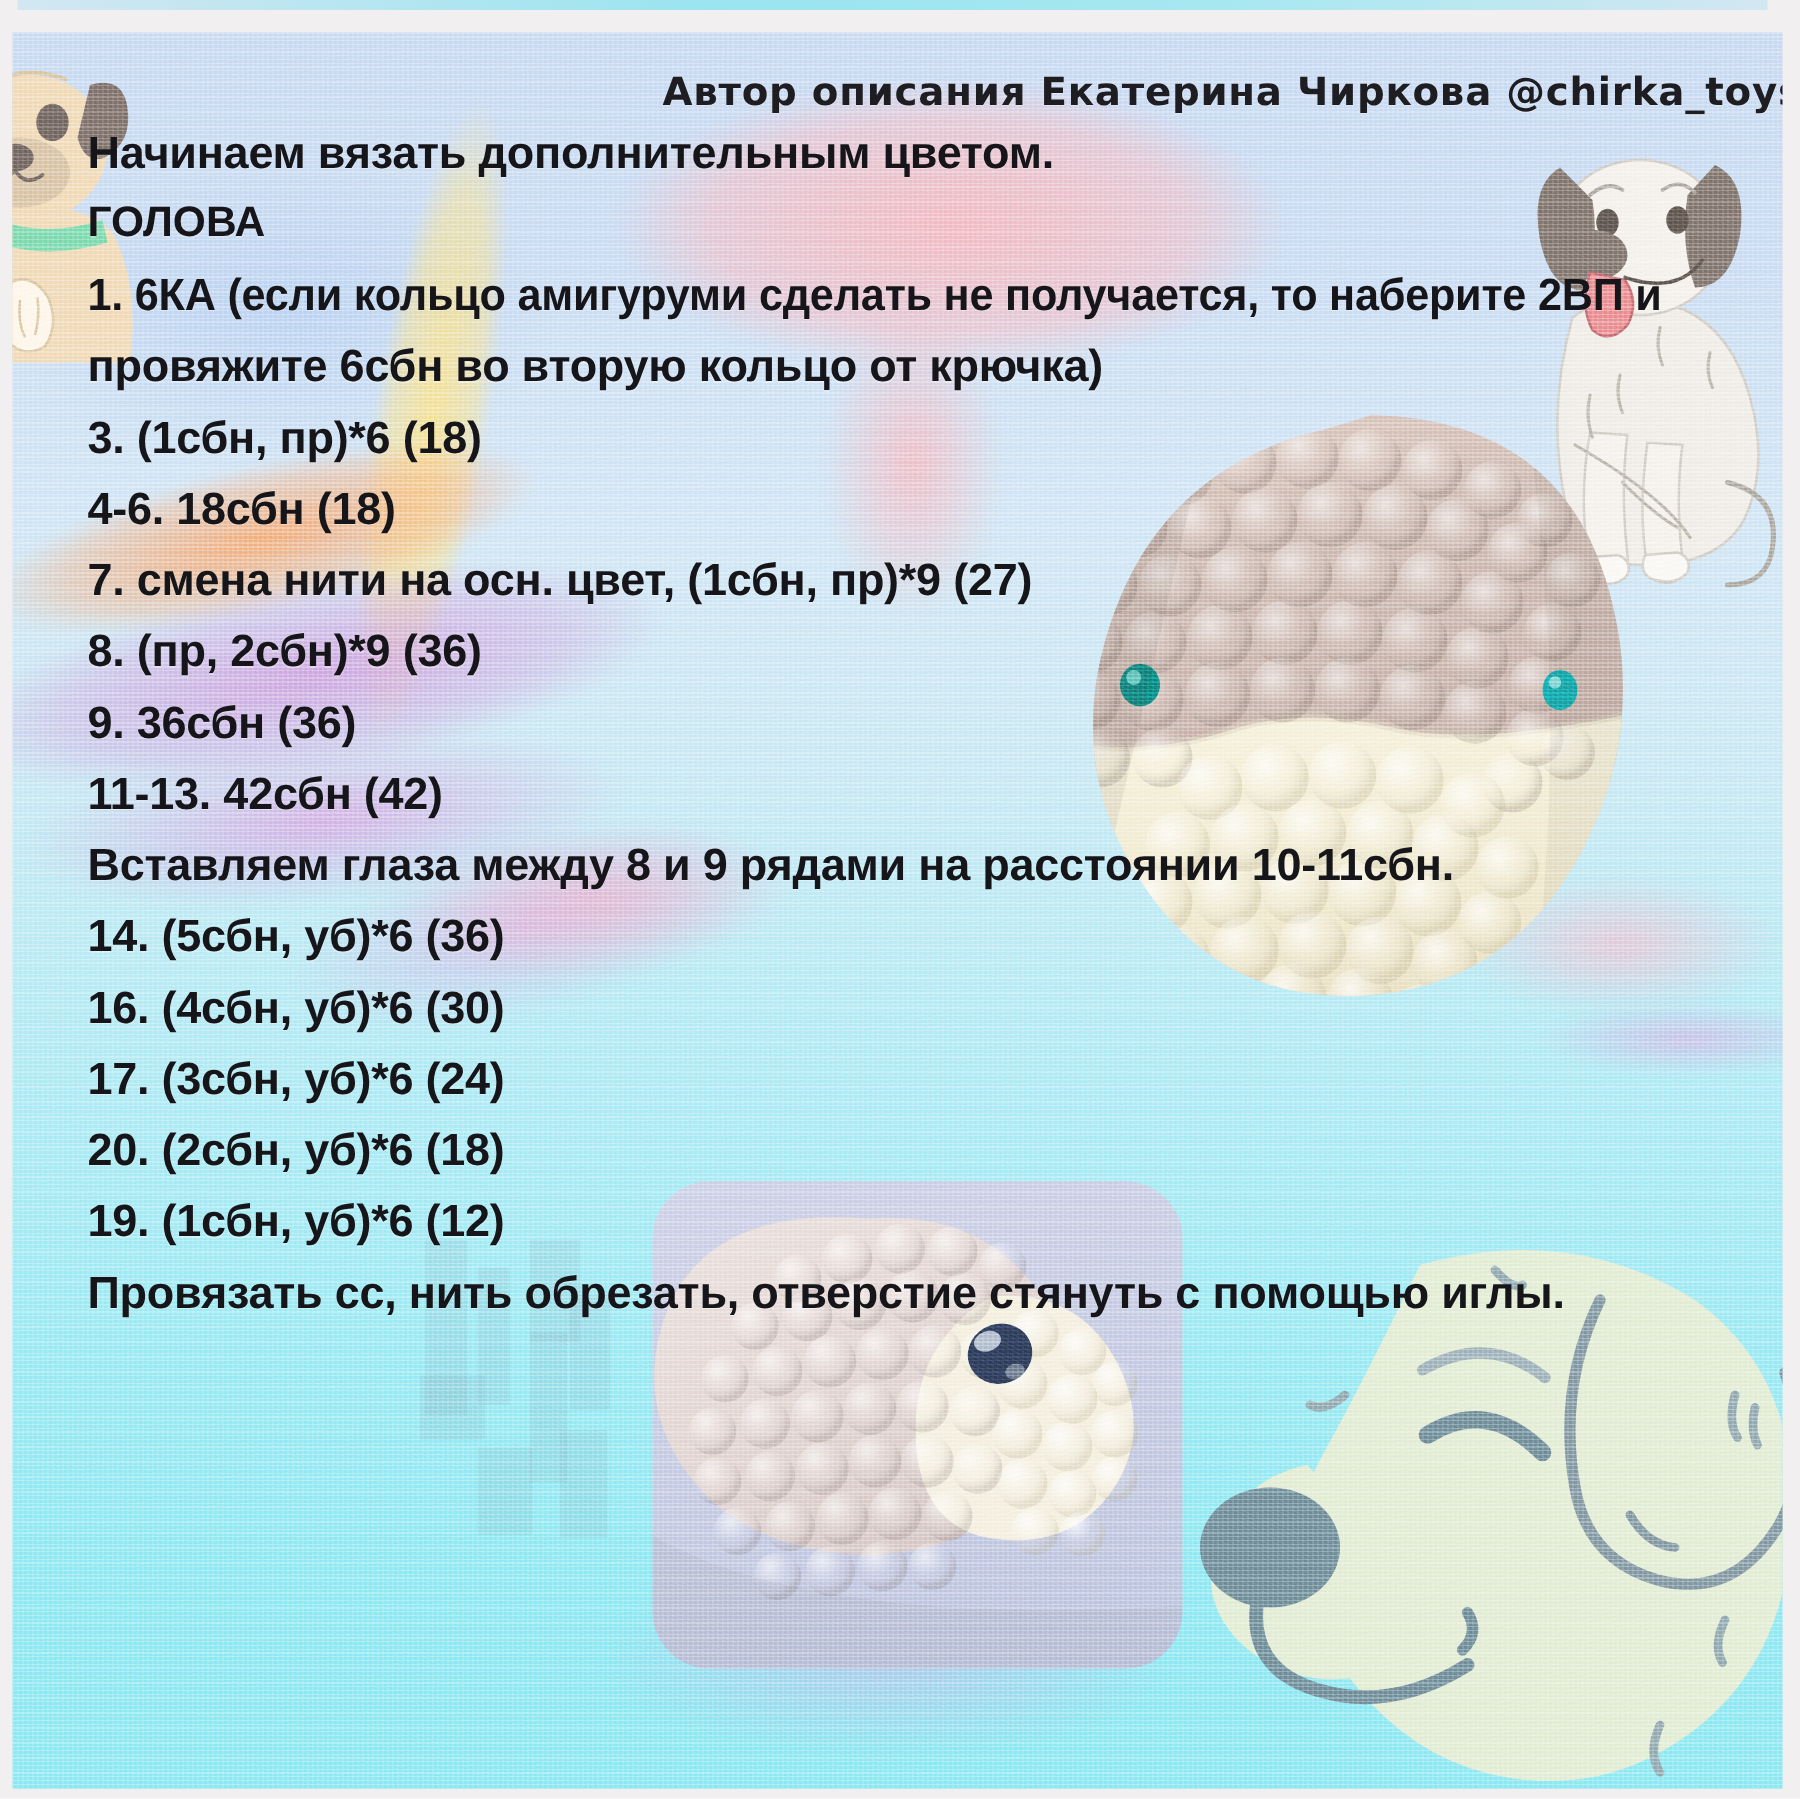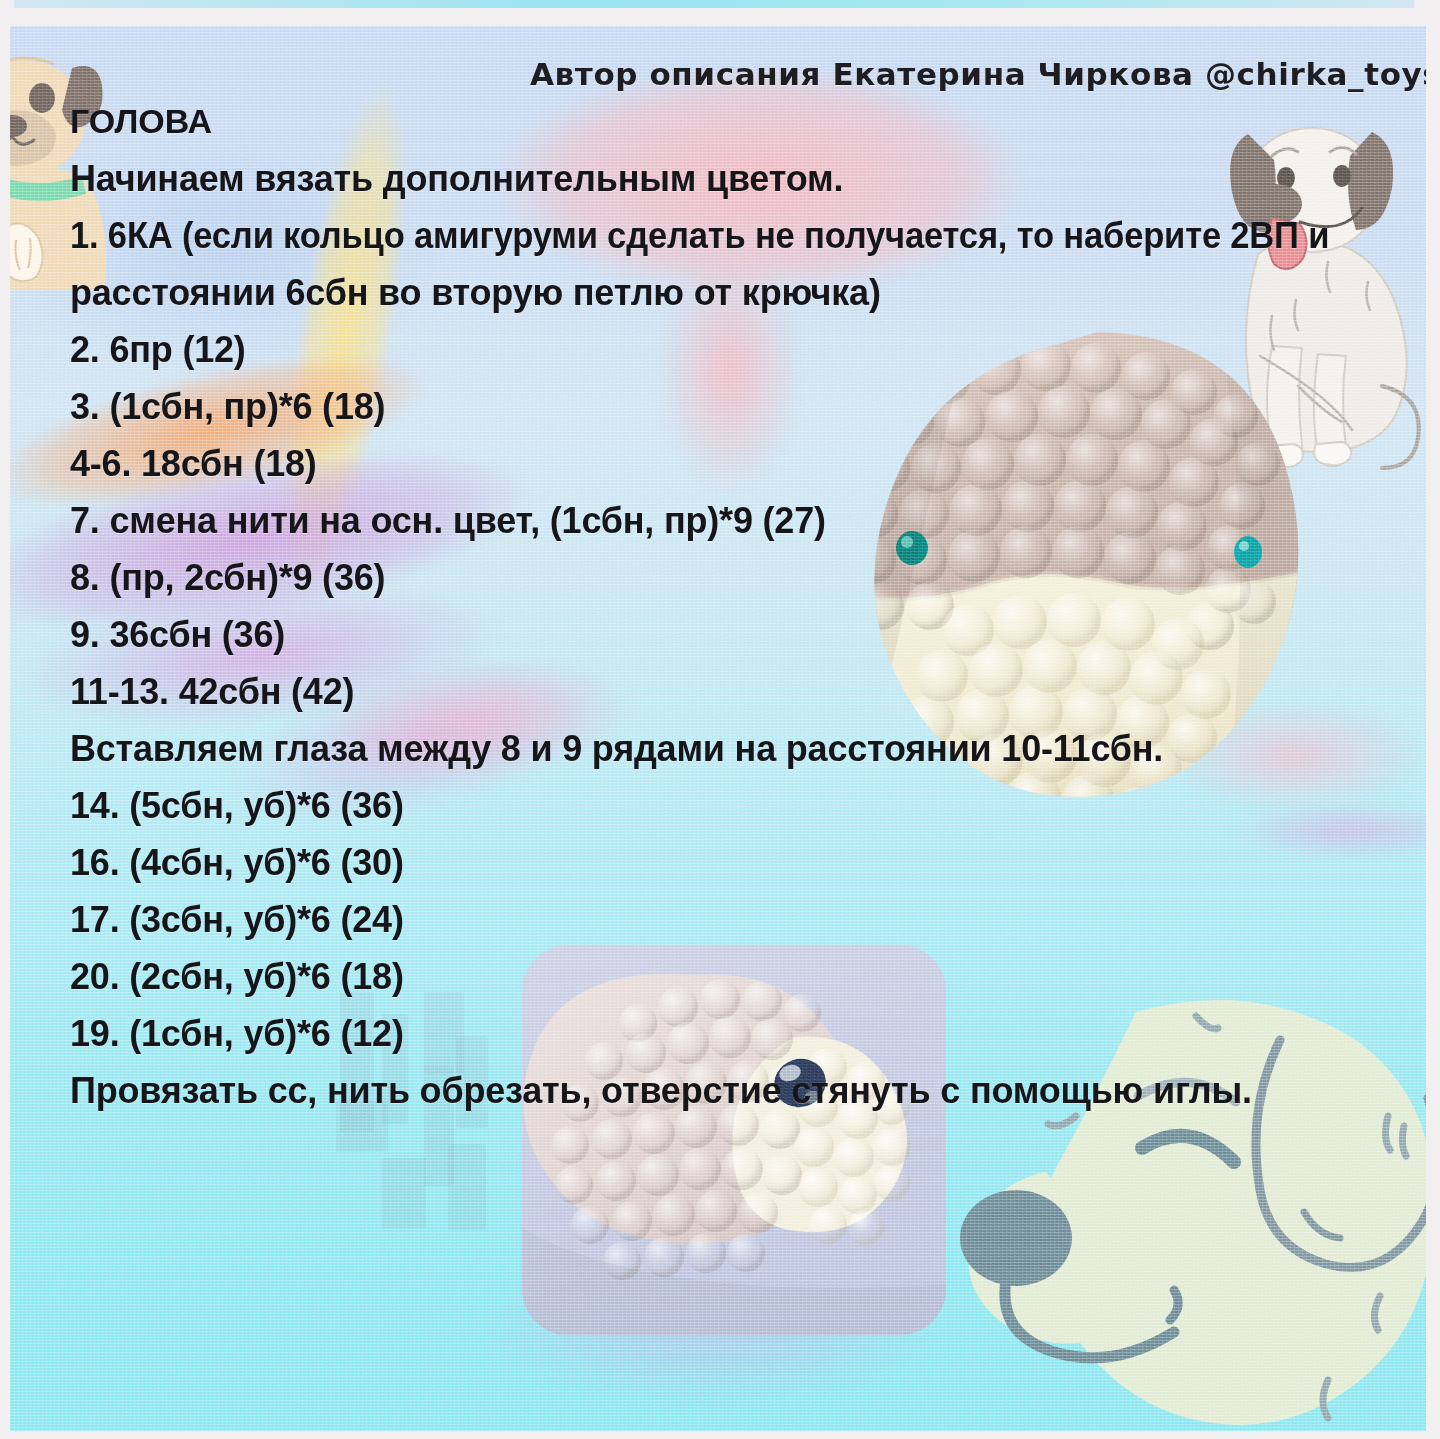--- a/index.html
+++ b/index.html
@@ -520,26 +520,25 @@
         </g>
       </svg>
     </div>
 
     <div class="weave"></div>
     <div class="grain"></div>
 
     <div id="authorLine">Автор описания Екатерина Чиркова  @chirka_toys</div>
 
     <div id="textCol">
+      <div class="line l-body">Начинаем вязать дополнительным цветом.</div>
       <div class="line h-title">ГОЛОВА</div>
-      <div class="line l-body">Начинаем вязать дополнительным цветом.</div>
 
       <div class="line l-row l-narrow">1. 6КА (если кольцо амигуруми сделать не получается, то наберите 2ВП и</div>
-      <div class="line l-row">расстоянии 6сбн во вторую петлю от крючка)</div>
-      <div class="line l-row">2.   6пр (12)</div>
+      <div class="line l-row">провяжите 6сбн во вторую кольцо от крючка)</div>
       <div class="line l-row">3.   (1сбн, пр)*6 (18)</div>
       <div class="line l-row">4-6.  18сбн (18)</div>
       <div class="line l-row">7. смена нити на осн. цвет, (1сбн, пр)*9 (27)</div>
       <div class="line l-row">8.   (пр, 2сбн)*9 (36)</div>
       <div class="line l-row">9.   36сбн (36)</div>
       <div class="line l-row">11-13.  42сбн  (42)</div>
 
       <div class="line l-body">Вставляем глаза между 8 и 9 рядами на расстоянии 10-11сбн.</div>
 
       <div class="line l-row">14.  (5сбн, уб)*6  (36)</div>

